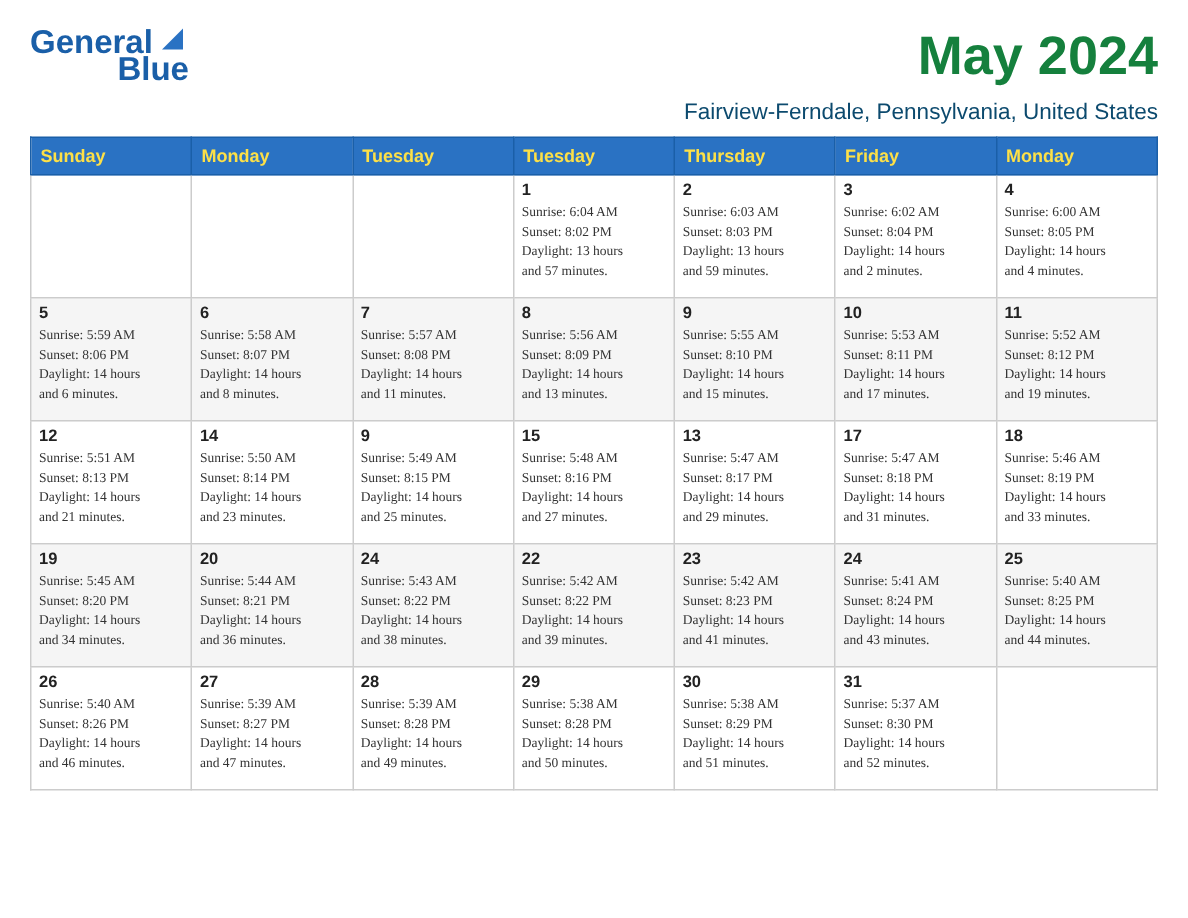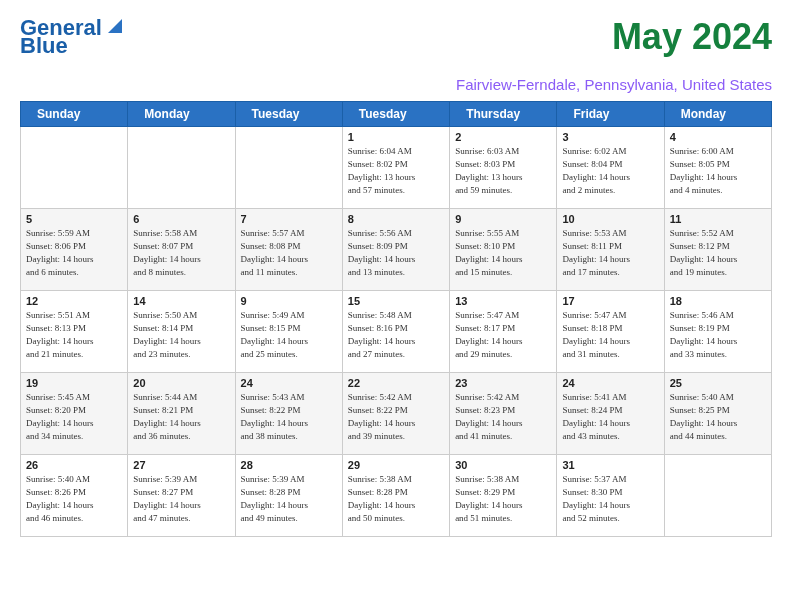--- a/index.html
+++ b/index.html
@@ -12,53 +12,53 @@
     }
     .header-area {
       display: flex;
       justify-content: space-between;
       align-items: flex-start;
       margin-bottom: 6px;
     }
     .logo {
       display: flex;
       flex-direction: column;
-      align-items: flex-start;
+      align-items: flex-end;
     }
     .logo-text {
       font-size: 22px;
       font-weight: bold;
       color: #2c2c2c;
       line-height: 1.1;
     }
     .logo-text span.blue { color: #1a5fa8; }
     .title-block {
       text-align: right;
     }
     .main-title {
       font-size: 36px;
       font-weight: bold;
       color: #15803d;
     }
     .subtitle {
       font-size: 15px;
-      color: #8b5cf6;
-      margin-top: 18px;
+      color: #0c4a6e;
+      margin-top: 8px;
     }
     .calendar-table {
       width: 100%;
       border-collapse: collapse;
       margin-top: 8px;
     }
     .calendar-table th {
       background: #2a72c3;
-      color: #ffffff;
+      color: #fde047;
       font-size: 12px;
       font-weight: bold;
-      padding: 5px 16px;
+      padding: 5px 6px;
       text-align: left;
       border: 1px solid #1a5fa8;
     }
     .calendar-table td {
       vertical-align: top;
       border: 1px solid #ccc;
       padding: 4px 5px;
       font-size: 9.5px;
       color: #333;
       width: calc(100% / 7);

